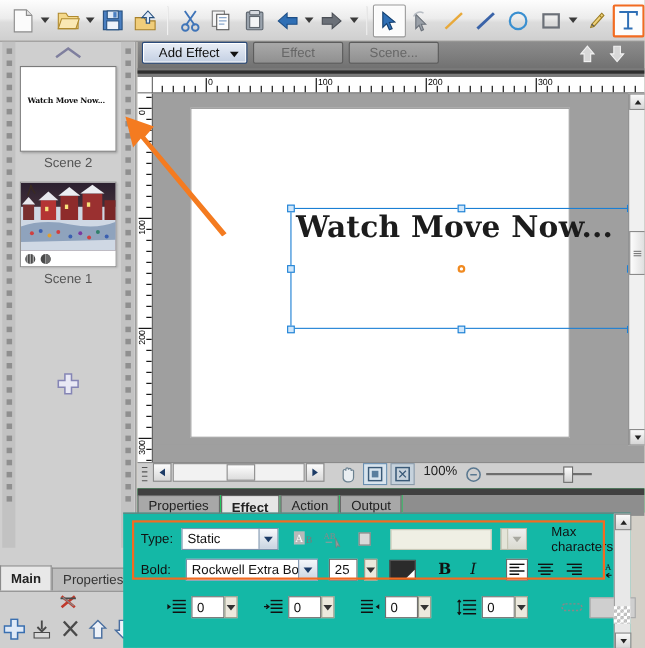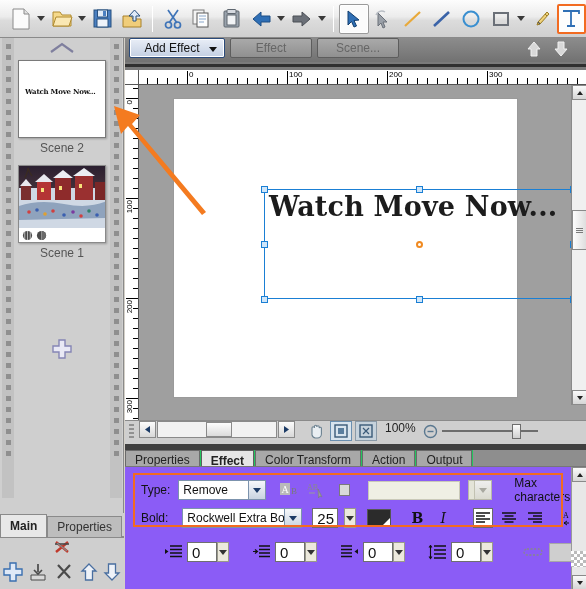--- a/index.html
+++ b/index.html
@@ -248,22 +248,22 @@
     color:#222; margin-right:1px;
   }
   .btab.active {
     background:#e6e6e6; font-weight:bold; height:22px; line-height:21px;
     border-color:#5f5f5f;
   }
   .btab-fill { flex:1; height:19px; background:#8e8e8e; }
 
   
   .fpanel {
-    position:absolute; left:125px; top:466px; width:461px; height:123px;
-    background:#8b5cf6; border-top:1px solid #777;
+    position:absolute; left:112px; top:466px; width:461px; height:123px;
+    background:#14b8a6; border-top:1px solid #777;
   }
   .fp-hl {
     position:absolute; left:8px; top:6px; width:430px; height:54px;
     border:2px solid #f26b21; pointer-events:none;
   }
   .frow { position:absolute; left:0; display:flex; align-items:center; height:26px; }
   .flabel { font-size:12px; color:#111; }
   .combo {
     height:20px; background:#fff; border:1px solid #7c93ad;
     display:flex; align-items:center; position:relative; font-size:12px; color:#111;
@@ -276,21 +276,21 @@
   }
   .combo .arrowbox::after {
     content:""; border-left:4px solid transparent; border-right:4px solid transparent;
     border-top:5px solid #1c3b66;
   }
   .combo.dis { background:#e4e4d8; border-color:#b9b9a8; color:#9a9a8a; }
   .combo.dis .arrowbox { background:linear-gradient(to bottom,#eee,#dadad0); border-left-color:#c2c2b2;}
   .combo.dis .arrowbox::after { border-top-color:#a8a8a0; }
   .numbox {
     height:20px; background:#fff; border:1px solid #6f6f6f;
-    font-size:15px; color:#111; padding-left:4px; display:flex; align-items:center;
+    font-size:12px; color:#111; padding-left:4px; display:flex; align-items:center;
   }
   .spin {
     width:12px; height:20px; display:flex; flex-direction:column;
     border:1px solid #9a9a8a; background:#ece9dd;
   }
   .spin i { flex:1; display:flex; align-items:center; justify-content:center; }
   .spin i::after {
     content:""; border-left:3px solid transparent; border-right:3px solid transparent;
   }
   .spin i.dn::after { border-top:4px solid #333; }
@@ -870,32 +870,31 @@
     </div>
     <div class="zslider">
       <div class="rail"></div>
       <div class="knob"></div>
     </div>
   </div>
 
   <div class="btabs">
     <div class="btab">Properties</div>
     <div class="btab active">Effect</div>
-    <div class="btab">Color Transform</div>
     <div class="btab">Action</div>
     <div class="btab">Output</div>
     <div class="btab-fill"></div>
   </div>
 
   <div class="fpanel">
 
     <div class="frow" style="top:10px;left:16px;gap:8px;">
       <span class="flabel">Type:</span>
       <div class="combo" style="width:95px;">
-        <span>Remove</span>
+        <span>Static</span>
         <span class="arrowbox"></span>
       </div>
       <div class="icobtn" style="margin-left:6px">
         <svg width="18" height="16" viewBox="0 0 18 16">
           <rect x="0" y="1" width="10" height="12" fill="#b9b9b9"></rect>
           <text x="1.5" y="11" font-size="10" font-family="Liberation Serif, serif" fill="#fff">A</text>
           <text x="11" y="12" font-size="9" font-family="Liberation Serif, serif" fill="#7a7a7a">B</text>
         </svg>
       </div>
       <div class="icobtn">

